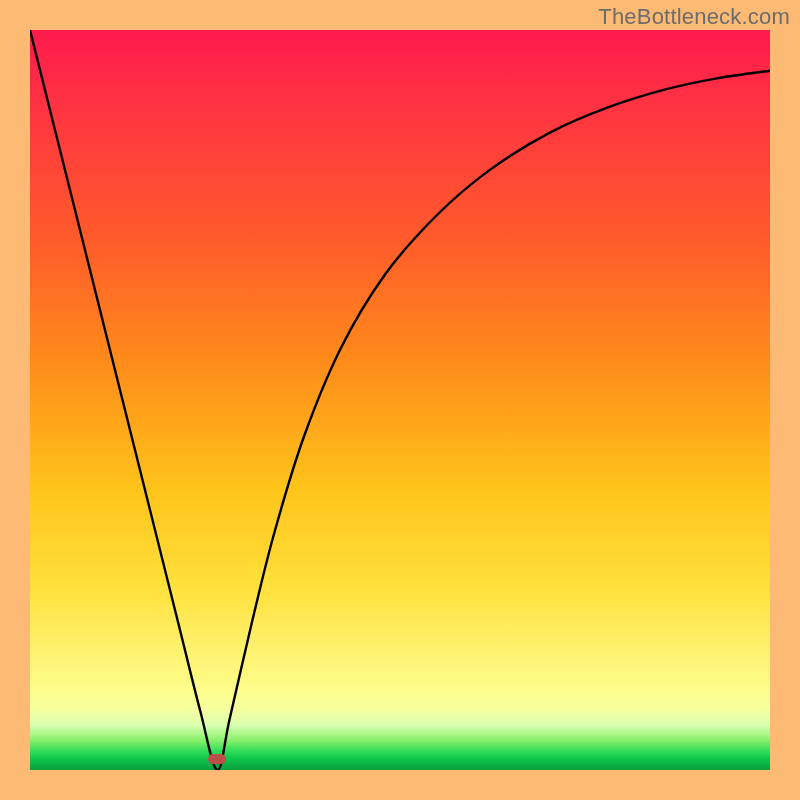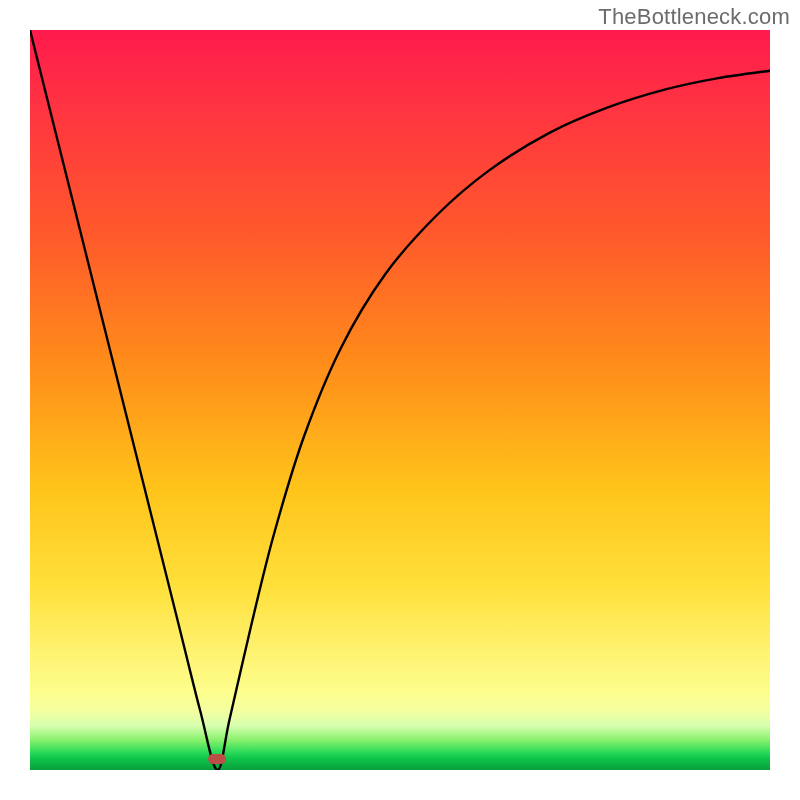--- a/index.html
+++ b/index.html
@@ -8,21 +8,21 @@
     width: 800px;
     height: 800px;
     background: #000;
     font-family: Arial, Helvetica, sans-serif;
     overflow: hidden;
   }
   .frame {
     position: relative;
     width: 800px;
     height: 800px;
-    background: #ffffff;
+    background: #fdba74;
   }
   .plot {
     position: absolute;
     left: 30px;
     top: 30px;
     width: 740px;
     height: 740px;
     overflow: hidden;
   }
   .gradient {

